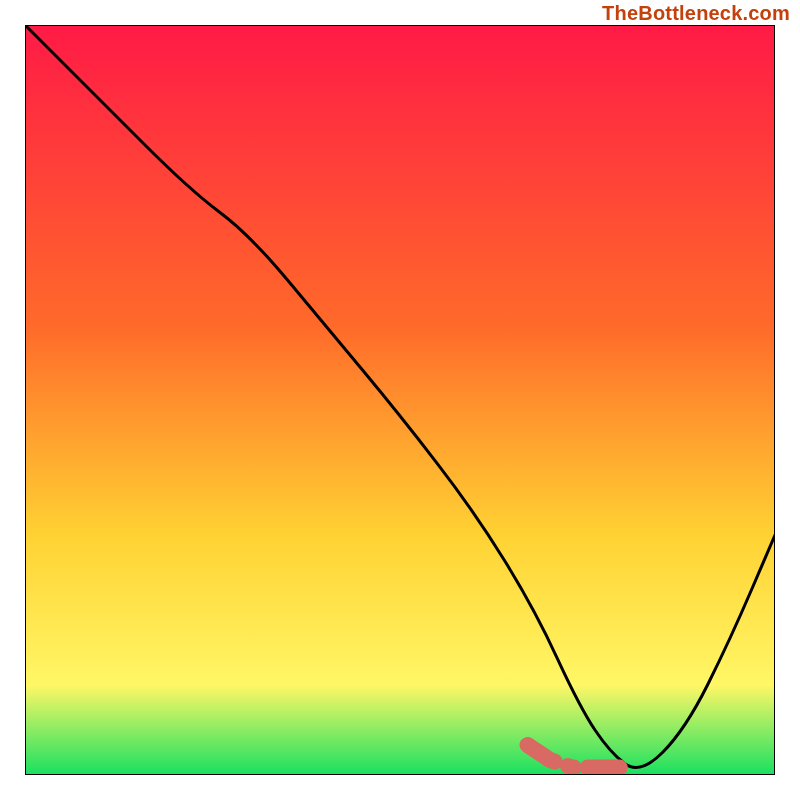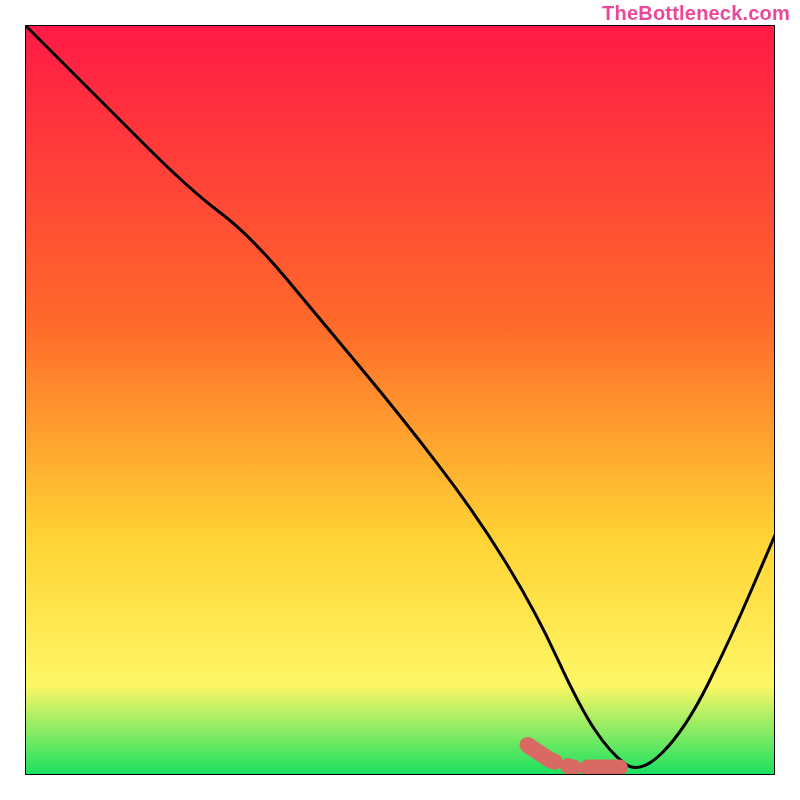--- a/index.html
+++ b/index.html
@@ -14,21 +14,21 @@
     position: relative;
     width: 800px;
     height: 800px;
   }
   .watermark {
     position: absolute;
     top: 2px;
     right: 10px;
     font-size: 20px;
     font-weight: 600;
-    color: #ec4899;
+    color: #c2410c;
     letter-spacing: 0.2px;
   }
   svg.plot {
     position: absolute;
     left: 25px;
     top: 25px;
     width: 750px;
     height: 750px;
   }
 </style>

